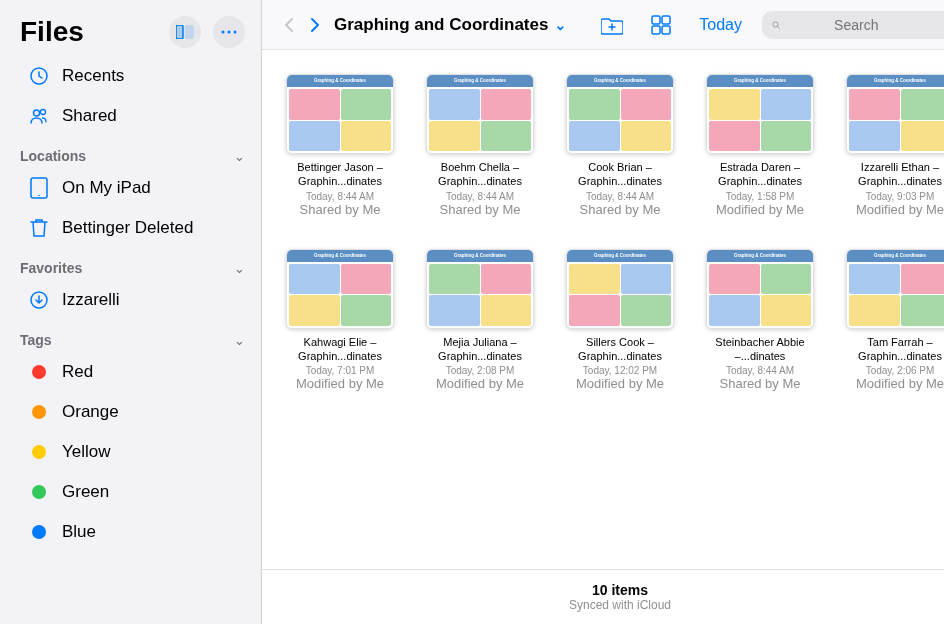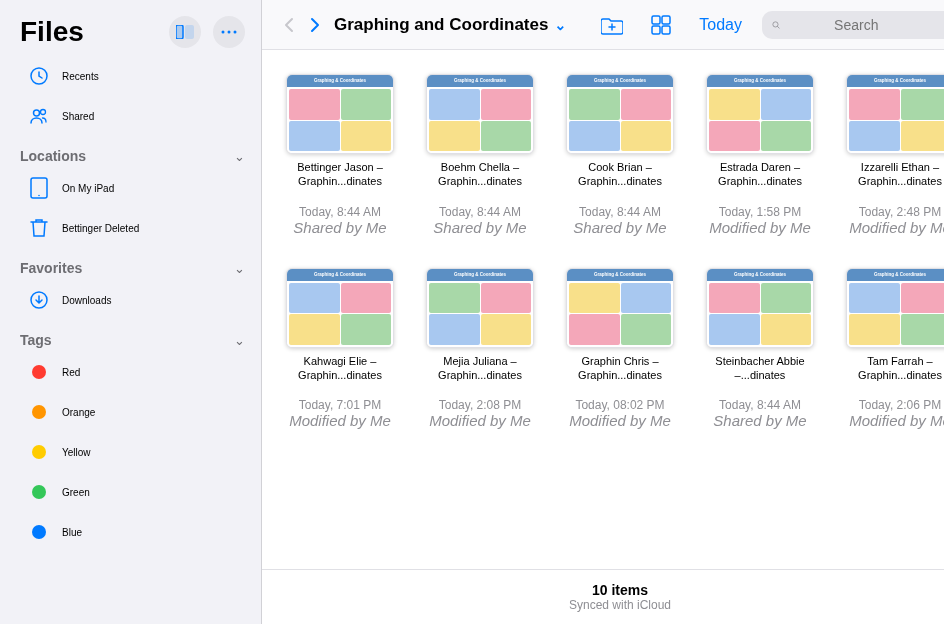--- a/index.html
+++ b/index.html
@@ -71,21 +71,21 @@
       width: 22px;
       height: 22px;
       display: flex;
       align-items: center;
       justify-content: center;
       color: #007aff;
       font-size: 18px;
     }
 
     .sidebar-section-item .item-label {
-      font-size: 10px;
+      font-size: 17px;
       color: #000;
     }
 
     .sidebar-section-header {
       display: flex;
       align-items: center;
       justify-content: space-between;
       padding: 12px 16px 4px 20px;
     }
 
@@ -276,31 +276,30 @@
       font-size: 11px;
       color: #000;
       text-align: center;
       font-weight: 500;
       line-height: 1.3;
       max-width: 108px;
       word-break: break-word;
     }
 
     .file-date {
-      font-size: 12px;
+      font-size: 10px;
       color: #8e8e93;
       text-align: center;
-      margin-top: 16px;
+      margin-top: 2px;
     }
 
     .file-shared {
-      font-size: 15px;
+      font-size: 13px;
       color: #8e8e93;
       text-align: center;
-      font-style: italic;
     }
 
     
     .file-footer {
       text-align: center;
       padding: 12px;
       border-top: 1px solid #e0e0e5;
       background: #fff;
     }
 
@@ -401,21 +400,21 @@
     <span class="chevron">⌄</span>
   </div>
 
   <div class="sidebar-section-item">
     <span class="item-icon">
       <svg width="20" height="20" viewBox="0 0 20 20" fill="none">
         <circle cx="10" cy="10" r="8" stroke="#007aff" stroke-width="1.5"></circle>
         <path d="M10 6v6M7 10l3 3 3-3" stroke="#007aff" stroke-width="1.5" stroke-linecap="round" stroke-linejoin="round"></path>
       </svg>
     </span>
-    <span class="item-label">Downloads</span>
+    <span class="item-label">Izzarelli</span>
   </div>
 
   <div class="sidebar-section-header">
     <span class="section-title">Tags</span>
     <span class="chevron">⌄</span>
   </div>
 
   <div class="sidebar-section-item">
     <span class="item-icon">
       <span class="tag-dot" style="background:#ff3b30; width:14px; height:14px;"></span>
@@ -582,21 +581,21 @@
           <div class="thumb-header" style="background:#5b8fc4; color:#fff; font-size:4.5px; padding:3px; text-align:center; font-weight:700; line-height:1.4;">Graphing &amp; Coordinates</div>
           <div class="thumb-body">
             <div class="thumb-cell" style="background:#f4a7b9;"></div>
             <div class="thumb-cell" style="background:#a8d8a8;"></div>
             <div class="thumb-cell" style="background:#a8c8f0;"></div>
             <div class="thumb-cell" style="background:#f8e08a;"></div>
           </div>
         </div>
       </div>
       <div class="file-name">Izzarelli Ethan – Graphin...dinates</div>
-      <div class="file-date">Today, 2:48 PM</div>
+      <div class="file-date">Today, 9:03 PM</div>
       <div class="file-shared">Modified by Me</div>
     </div>
         <div class="file-item">
       <div class="file-thumbnail">
         <div class="file-thumbnail-inner">
           <div class="thumb-header" style="background:#5b8fc4; color:#fff; font-size:4.5px; padding:3px; text-align:center; font-weight:700; line-height:1.4;">Graphing &amp; Coordinates</div>
           <div class="thumb-body">
             <div class="thumb-cell" style="background:#a8c8f0;"></div>
             <div class="thumb-cell" style="background:#f4a7b9;"></div>
             <div class="thumb-cell" style="background:#f8e08a;"></div>
@@ -629,22 +628,22 @@
         <div class="file-thumbnail-inner">
           <div class="thumb-header" style="background:#5b8fc4; color:#fff; font-size:4.5px; padding:3px; text-align:center; font-weight:700; line-height:1.4;">Graphing &amp; Coordinates</div>
           <div class="thumb-body">
             <div class="thumb-cell" style="background:#f8e08a;"></div>
             <div class="thumb-cell" style="background:#a8c8f0;"></div>
             <div class="thumb-cell" style="background:#f4a7b9;"></div>
             <div class="thumb-cell" style="background:#a8d8a8;"></div>
           </div>
         </div>
       </div>
-      <div class="file-name">Graphin Chris – Graphin...dinates</div>
-      <div class="file-date">Today, 08:02 PM</div>
+      <div class="file-name">Sillers Cook – Graphin...dinates</div>
+      <div class="file-date">Today, 12:02 PM</div>
       <div class="file-shared">Modified by Me</div>
     </div>
         <div class="file-item">
       <div class="file-thumbnail">
         <div class="file-thumbnail-inner">
           <div class="thumb-header" style="background:#5b8fc4; color:#fff; font-size:4.5px; padding:3px; text-align:center; font-weight:700; line-height:1.4;">Graphing &amp; Coordinates</div>
           <div class="thumb-body">
             <div class="thumb-cell" style="background:#f4a7b9;"></div>
             <div class="thumb-cell" style="background:#a8d8a8;"></div>
             <div class="thumb-cell" style="background:#a8c8f0;"></div>

